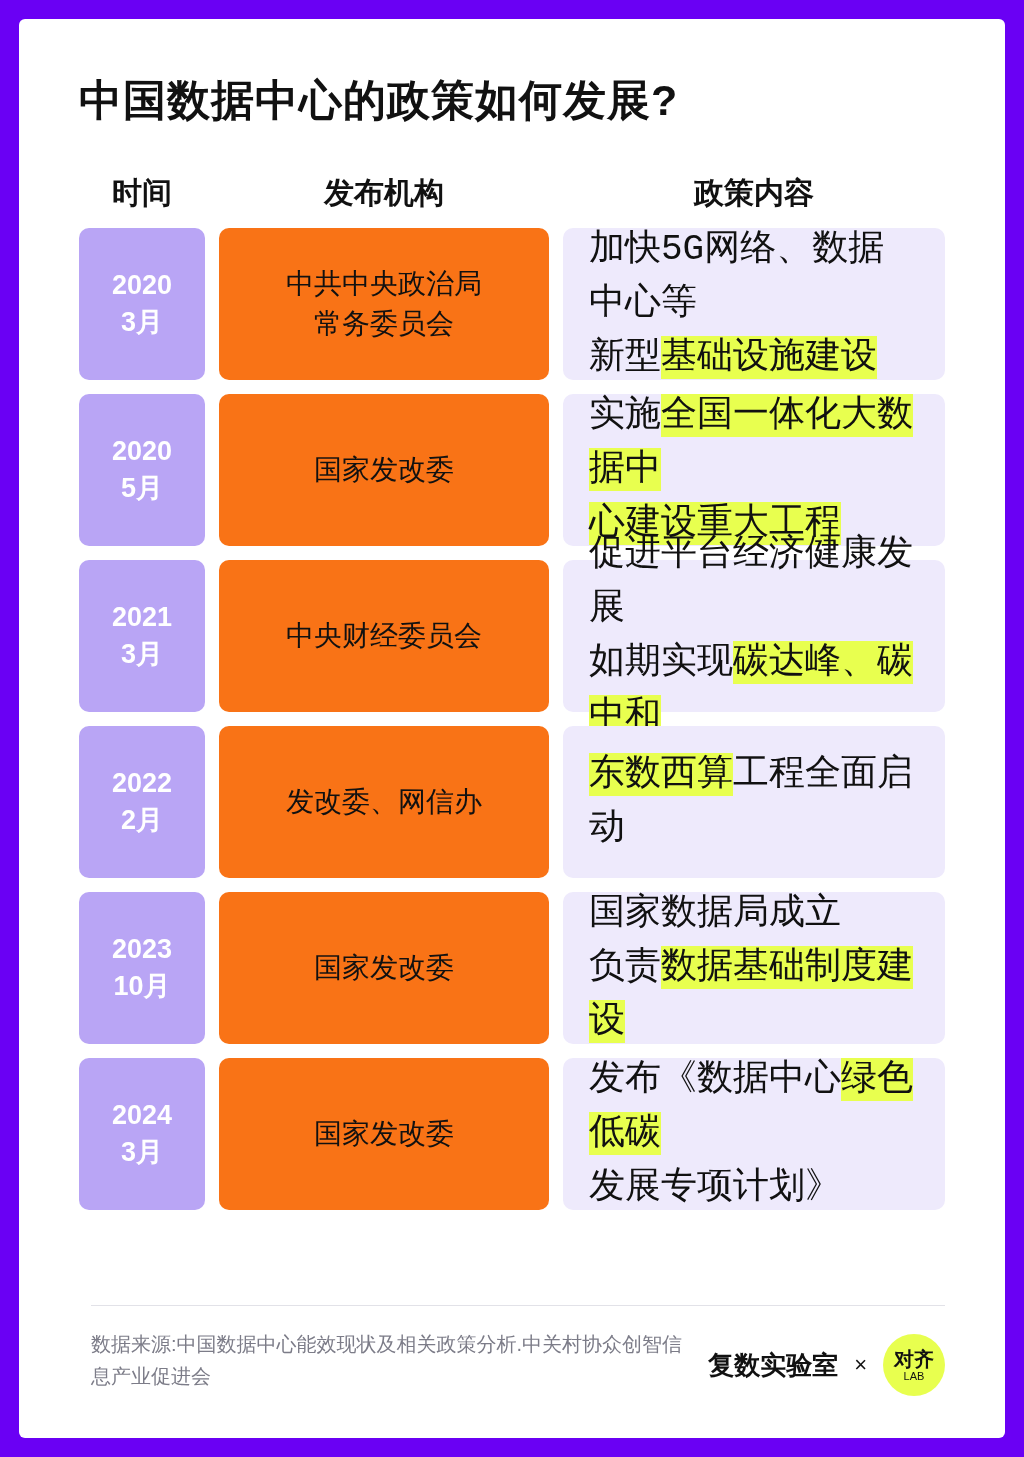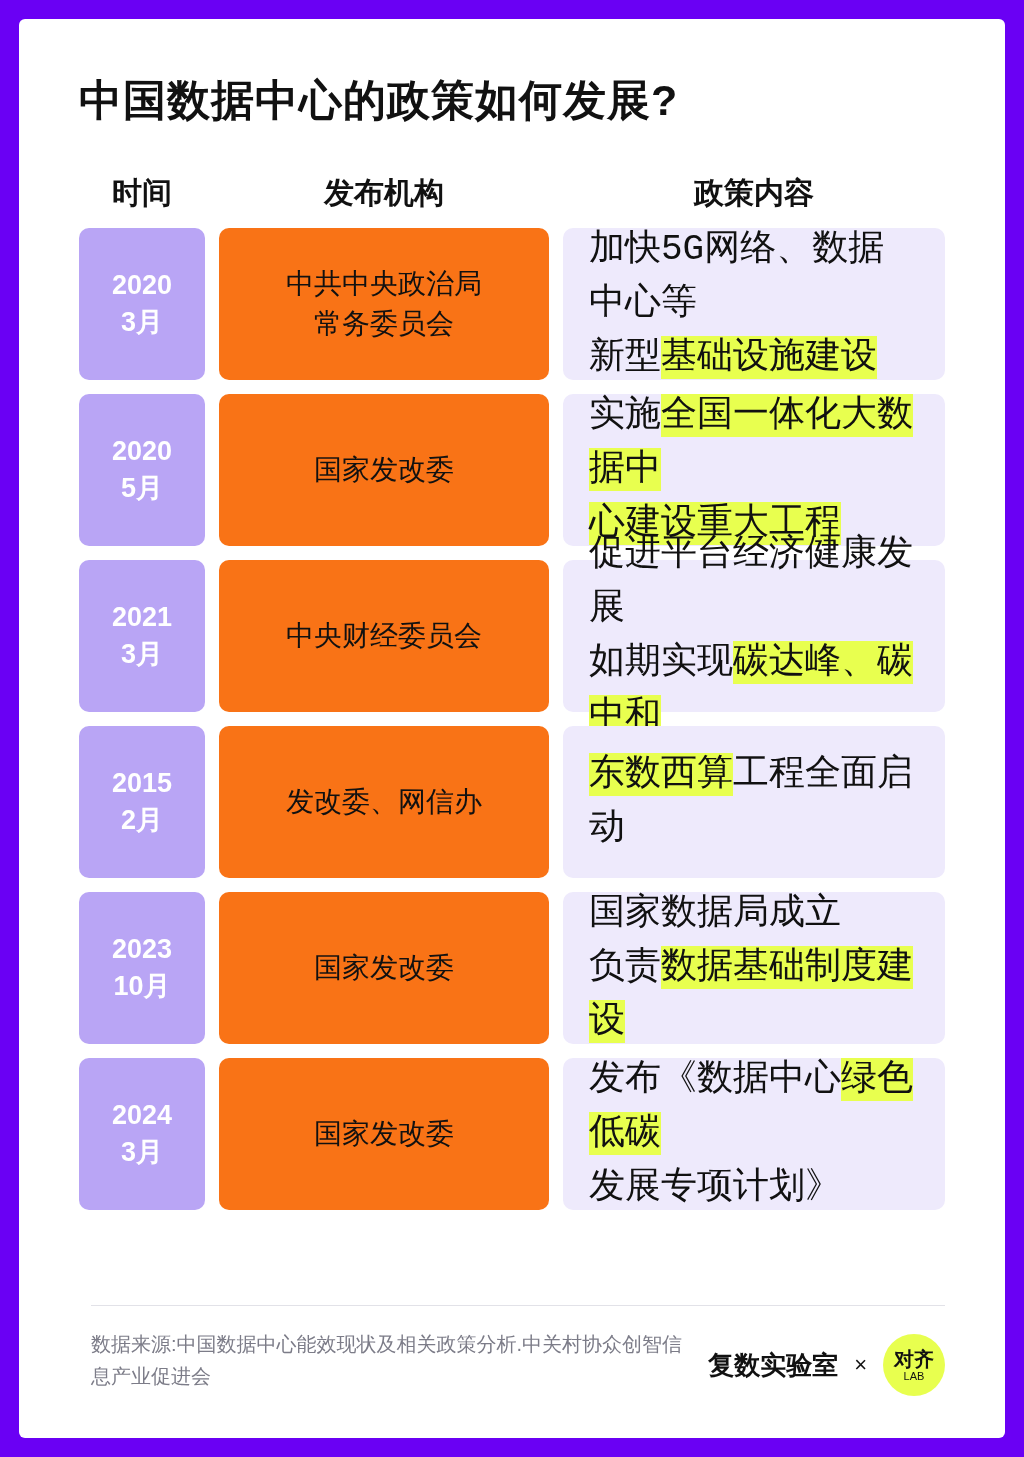--- a/index.html
+++ b/index.html
@@ -199,21 +199,21 @@
       <div class="cell cell-pol col-pol">
         <span class="pol-inner">
           <span>促进平台经济健康发展</span><br>
           <span>如期实现</span><span class="hl">碳达峰、碳中和</span>
         </span>
       </div>
     </div>
 
     <div class="row">
       <div class="cell cell-time col-time">
-        <span>2015</span>
+        <span>2022</span>
         <span>2月</span>
       </div>
       <div class="cell cell-org col-org">
         <span>发改委、网信办</span>
       </div>
       <div class="cell cell-pol col-pol">
         <span class="pol-inner">
           <span class="hl">东数西算</span><span>工程全面启动</span>
         </span>
       </div>

